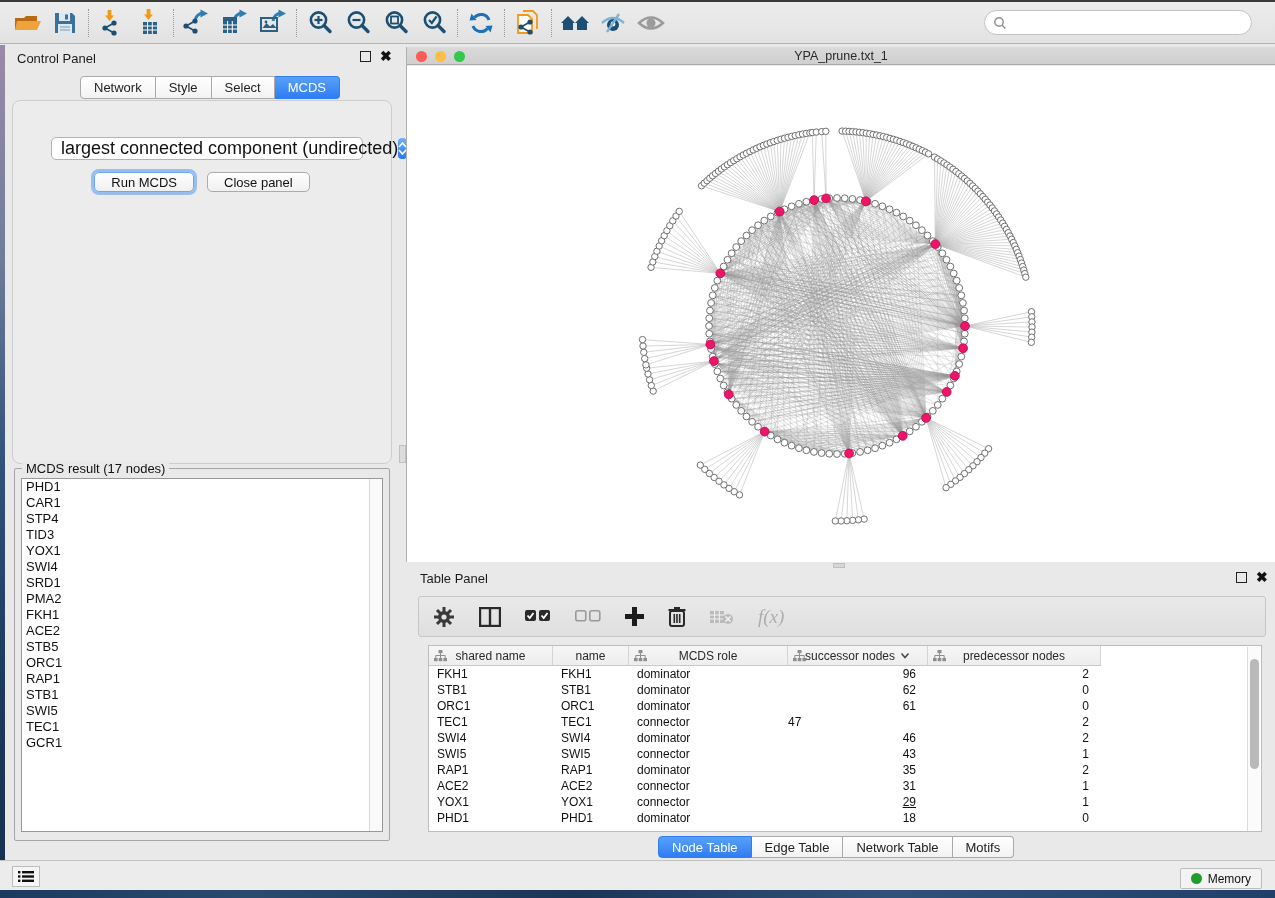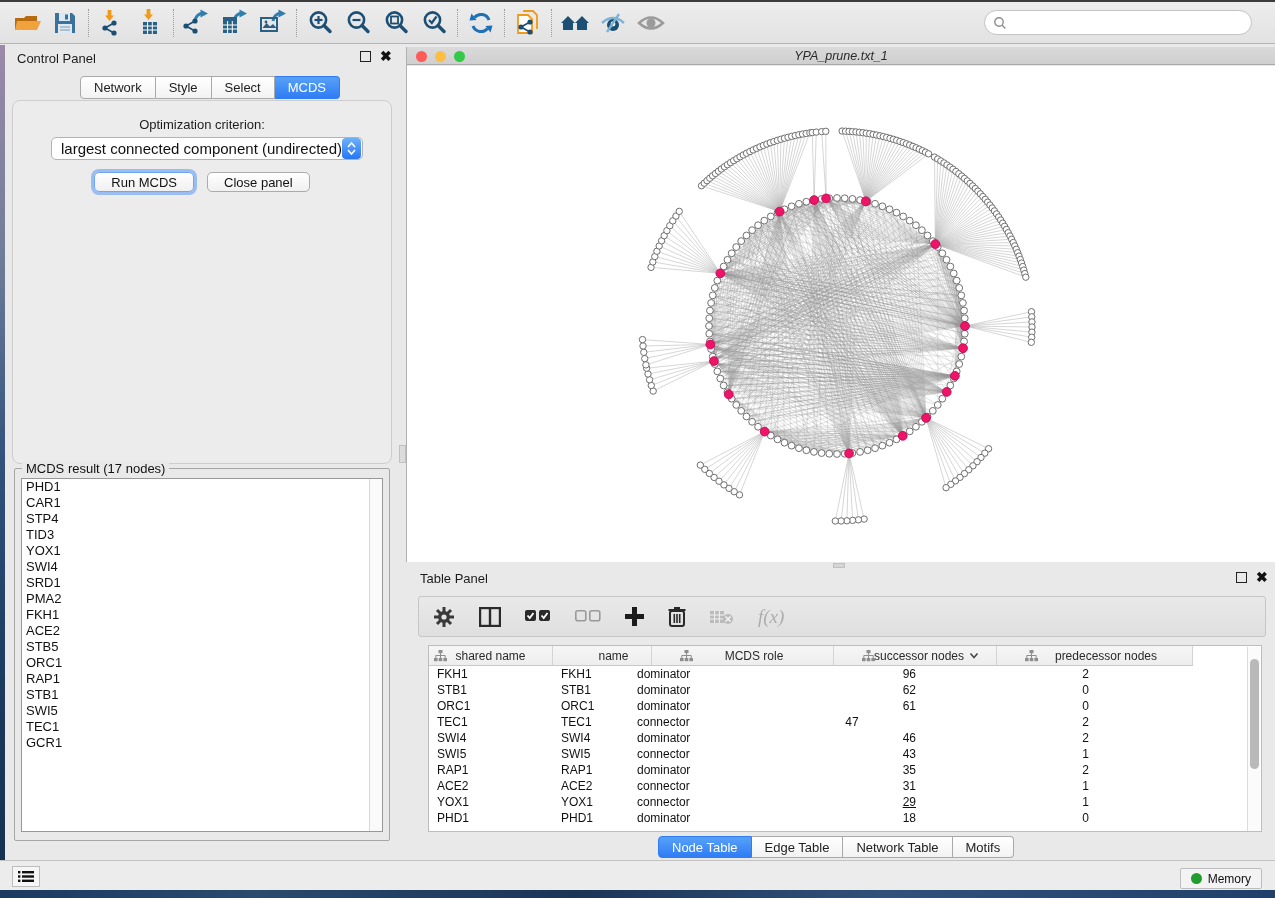--- a/index.html
+++ b/index.html
@@ -23,49 +23,49 @@
   .float-box{width:11px;height:11px;border:1.5px solid #222;background:transparent;}
   .close-x{font-size:14px;font-weight:bold;color:#111;line-height:11px;}
   .cp-tabs{position:absolute;left:75px;top:29px;display:flex;height:23px;}
   .seg{border:1px solid #a9a9a9;background:linear-gradient(#ffffff,#f2f2f2);font-size:13px;color:#222;display:flex;align-items:center;justify-content:center;padding:0 13px;border-left:none;}
   .seg:first-child{border-left:1px solid #a9a9a9;border-radius:4px 0 0 4px;}
   .seg:last-child{border-radius:0 4px 4px 0;}
   .seg.active{background:linear-gradient(#58a1f8,#2f7cf5);color:#fff;border-color:#2f7cf5;}
   .cp-body{position:absolute;left:7px;top:53px;width:380px;height:364px;background:#ececec;border:1px solid #cdcdcd;border-radius:8px;}
   .opt-label{position:absolute;left:0;top:16px;width:100%;text-align:center;font-size:13px;color:#1d1d1d;}
   .dropdown{position:absolute;left:38px;top:36px;width:312px;height:23px;background:#fff;border:1px solid #b3b3b3;border-radius:5px;display:flex;align-items:center;}
-  .dd-text{flex:1;font-size:15px;color:#111;padding-left:9px;white-space:nowrap;}
+  .dd-text{flex:1;font-size:18px;color:#111;padding-left:9px;white-space:nowrap;}
   .dd-stepper{width:21px;height:21px;border-radius:4px;background:linear-gradient(#6db1fb,#2576f5);margin-right:1px;display:flex;flex-direction:column;align-items:center;justify-content:center;gap:1px;}
   .cp-buttons{position:absolute;left:0;top:71px;width:100%;display:flex;justify-content:center;gap:13px;}
   .btn{height:20px;background:linear-gradient(#ffffff,#f0f0f0);border:1px solid #ababab;border-radius:5px;font-size:13px;color:#111;padding:0 16px;display:flex;align-items:center;}
   .btn.focused{box-shadow:0 0 0 3px rgba(110,165,245,.65);border-color:#6ea5f5;}
   .group-box{position:absolute;left:9px;top:421px;width:376px;height:373px;border:1px solid #a6a6a6;border-radius:2px;}
   .group-title{position:absolute;left:7px;top:-8px;background:#e9e9e9;padding:0 4px;font-size:13px;color:#111;}
   .mcds-list{position:absolute;left:6px;top:9px;width:362px;height:354px;background:#fff;border:1px solid #989898;overflow:hidden;}
   .mcds-item{font-size:13px;color:#111;line-height:16px;padding-left:4px;}
   .mcds-scroll{position:absolute;right:0;top:0;width:13px;height:100%;background:#fafafa;border-left:1px solid #d8d8d8;}
 
   
   .net-window{position:absolute;left:406px;top:45px;width:869px;height:515px;border-left:1px solid #b0b0b0;}
-  .net-titlebar{position:absolute;left:0;top:0;width:100%;height:18px;background:linear-gradient(#dadada,#cfcfcf);border-bottom:1px solid #a8a8a8;font-style:italic;}
+  .net-titlebar{position:absolute;left:0;top:0;width:100%;height:18px;background:linear-gradient(#dadada,#cfcfcf);border-bottom:1px solid #a8a8a8;}
   .lights{position:absolute;left:9px;top:4px;display:flex;gap:8px;}
   .light{width:11px;height:11px;border-radius:50%;}
   .net-title{position:absolute;left:0;top:2px;width:100%;text-align:center;font-size:12.5px;color:#2a2a2a;}
   .net-canvas{position:absolute;left:0;top:19px;width:869px;height:496px;background:#fff;}
   .splitter-v{position:absolute;left:399px;top:443px;width:7px;height:18px;background:#dcdcdc;border:1px solid #c0c0c0;}
   .splitter-h{position:absolute;left:833px;top:561px;width:12px;height:5px;background:#d6d6d6;border:1px solid #c0c0c0;}
 
   
   .table-panel{position:absolute;left:406px;top:566px;width:869px;height:292px;background:#e9e9e9;}
   .tp-title{position:absolute;left:14px;top:3px;font-size:13px;color:#1c1c1c;}
   .tp-toolbar{position:absolute;left:12px;top:28px;width:848px;height:41px;background:linear-gradient(#e9e9e9,#dfdfdf);border:1px solid #c6c6c6;border-radius:3px;display:flex;align-items:center;padding-left:14px;gap:24px;}
   .tp-icon{display:flex;align-items:center;justify-content:center;}
   .fx{font-family:"Liberation Serif",serif;font-style:italic;font-size:19px;color:#adadad;}
   .table{position:absolute;left:22px;top:77px;width:834px;height:187px;background:#fff;border:1px solid #bdbdbd;overflow:hidden;}
-  .thead{position:absolute;left:0;top:0;height:20px;display:flex;background:linear-gradient(#f6f6f6,#ededed);border-bottom:1px solid #c9c9c9;gap:23px;}
+  .thead{position:absolute;left:0;top:0;height:20px;display:flex;background:linear-gradient(#f6f6f6,#ededed);border-bottom:1px solid #c9c9c9;}
   .th{display:flex;align-items:center;justify-content:center;gap:5px;font-size:12px;color:#2a2a2a;border-right:1px solid #d4d4d4;position:relative;}
   .trow{position:absolute;left:0;height:16px;width:672px;display:flex;}
   .td{font-size:12px;color:#111;line-height:16px;white-space:nowrap;}
   .tscroll{position:absolute;right:1px;top:1px;width:13px;height:185px;background:#fbfbfb;border-left:1px solid #dcdcdc;}
   .tthumb{position:absolute;left:2px;top:12px;width:9px;height:110px;background:#b9b9b9;border-radius:5px;}
   .tp-tabs{position:absolute;left:252px;top:268px;display:flex;height:22px;}
 
   
   .status-bar{position:absolute;left:0;top:858px;width:1275px;height:30px;background:#ececec;border-top:1px solid #c2c2c2;}
   .sb-left-btn{position:absolute;left:12px;top:5px;width:28px;height:21px;background:#f6f6f6;border:1px solid #bdbdbd;display:flex;align-items:center;justify-content:center;}
@@ -296,21 +296,20 @@
       <span class="float-box"></span>
       <span class="close-x">✖</span>
     </div>
     <div class="cp-tabs">
       <div class="seg">Network</div>
       <div class="seg">Style</div>
       <div class="seg">Select</div>
       <div class="seg active">MCDS</div>
     </div>
     <div class="cp-body">
-      <div class="opt-label">Optimization criterion:</div>
       <div class="dropdown">
         <span class="dd-text">largest connected component (undirected)</span>
         <span class="dd-stepper">
           <svg width="9" height="6" viewBox="0 0 9 6">
               <polyline points="1,5 4.5,1 8,5" fill="none" stroke="#fff" stroke-width="1.6"></polyline>
             </svg>
           <svg width="9" height="6" viewBox="0 0 9 6">
               <polyline points="1,1 4.5,5 8,1" fill="none" stroke="#fff" stroke-width="1.6"></polyline>
             </svg>
         </span>
@@ -1661,21 +1660,21 @@
             <div class="td" style="width: 124px; text-align: left; padding: 0px 0px 0px 8px;">ORC1</div>
             <div class="td" style="width: 76px; text-align: left; padding: 0px 0px 0px 8px;">ORC1</div>
             <div class="td" style="width: 159px; text-align: left; padding: 0px 0px 0px 8px;">dominator</div>
             <div class="td" style="width: 140px; text-align: right; padding: 0px 12px 0px 0px;">61</div>
             <div class="td" style="width: 173px; text-align: right; padding: 0px 12px 0px 0px;">0</div>
           </div>
           <div class="trow" style="top: 68px;">
             <div class="td" style="width: 124px; text-align: left; padding: 0px 0px 0px 8px;">TEC1</div>
             <div class="td" style="width: 76px; text-align: left; padding: 0px 0px 0px 8px;">TEC1</div>
             <div class="td" style="width: 159px; text-align: left; padding: 0px 0px 0px 8px;">connector</div>
-            <div class="td" style="width: 140px; text-align: center; padding: 0px 12px 0px 0px;">47</div>
+            <div class="td" style="width: 140px; text-align: left; padding: 0px 12px 0px 0px;">47</div>
             <div class="td" style="width: 173px; text-align: right; padding: 0px 12px 0px 0px;">2</div>
           </div>
           <div class="trow" style="top: 84px;">
             <div class="td" style="width: 124px; text-align: left; padding: 0px 0px 0px 8px;">SWI4</div>
             <div class="td" style="width: 76px; text-align: left; padding: 0px 0px 0px 8px;">SWI4</div>
             <div class="td" style="width: 159px; text-align: left; padding: 0px 0px 0px 8px;">dominator</div>
             <div class="td" style="width: 140px; text-align: right; padding: 0px 12px 0px 0px;">46</div>
             <div class="td" style="width: 173px; text-align: right; padding: 0px 12px 0px 0px;">2</div>
           </div>
           <div class="trow" style="top: 100px;">

